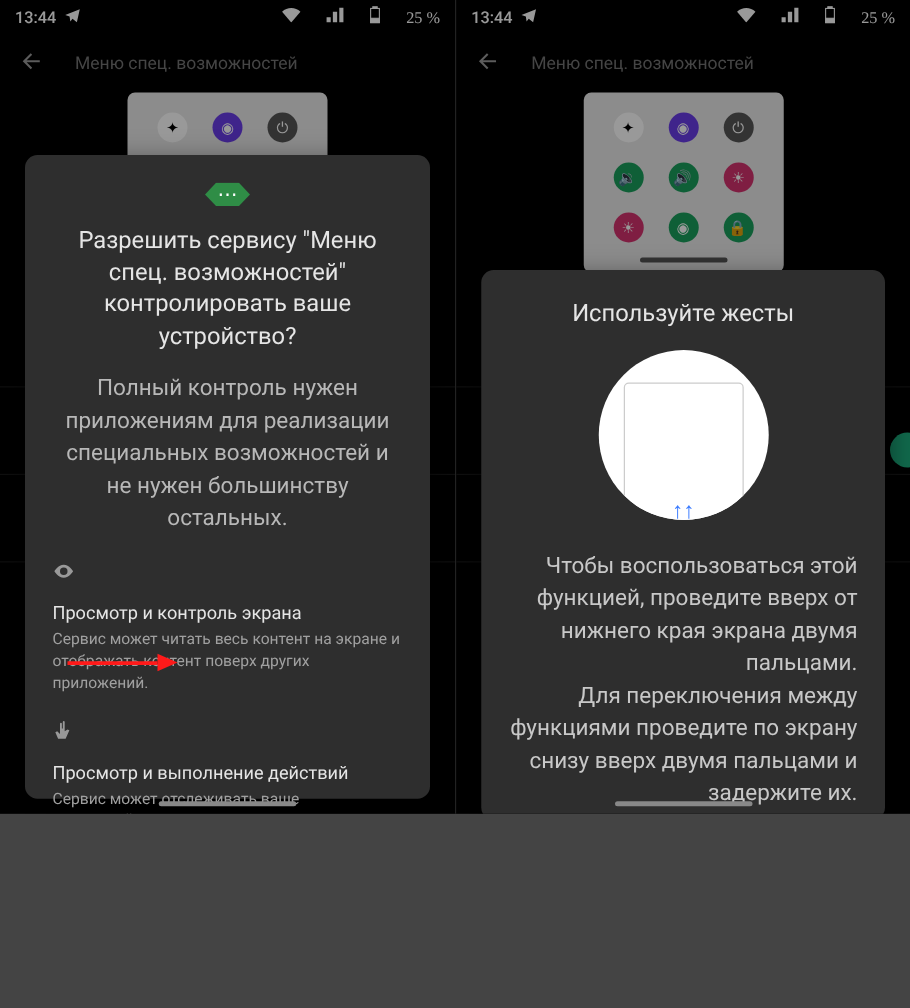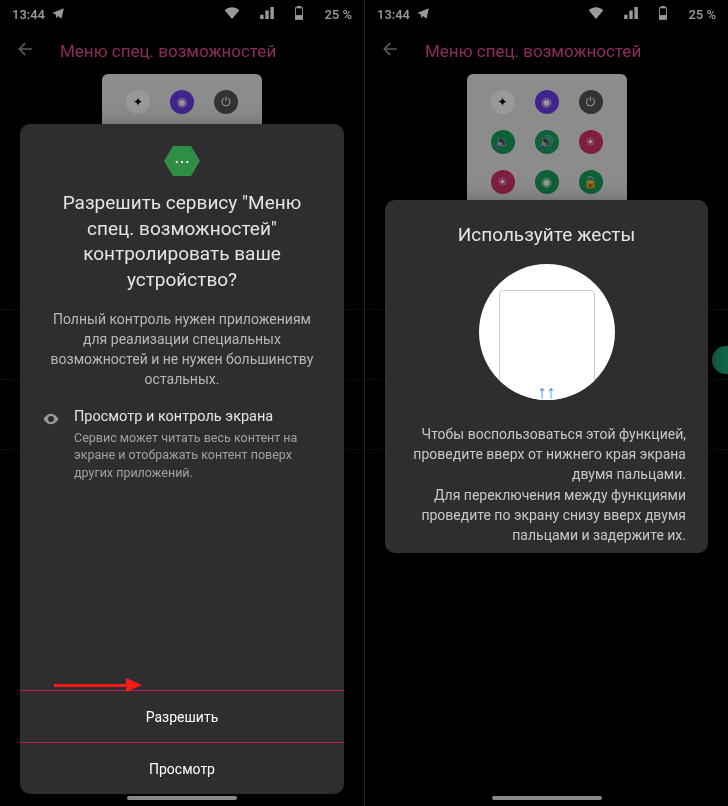--- a/index.html
+++ b/index.html
@@ -3,43 +3,43 @@
 <meta charset="utf-8">
 <style>
 * { box-sizing: border-box; margin: 0; padding: 0; }
 body {
   background: #444;
   font-family: Roboto, Arial, sans-serif;
   width: 728px; height: 806px;
   display: flex;
 }
 .phone {
-  width: 364px; height: 806px;
+  width: 364px; height: 651px;
   background: #000;
   position: relative;
   overflow: hidden;
   flex-shrink: 0;
 }
 .phone + .phone { border-left: 1px solid #222; }
 
 
 .statusbar {
   height: 28px; display: flex; align-items: center;
   justify-content: space-between; padding: 0 12px;
   color: #fff; font-size: 13px; font-weight: 500;
 }
 .statusbar .left, .statusbar .right { display: flex; align-items: center; gap: 6px; }
-.statusbar .right { gap: 20px; }
+.statusbar .right { gap: 20px; font-family: Liberation Serif, serif; }
 
 
 .header {
   height: 46px; display: flex; align-items: center; gap: 24px;
   padding: 0 16px; color: #888;
 }
-.header .title { font-size: 17px; color: #ec4899; }
+.header .title { font-size: 14px; color: #737373; }
 
 
 .preview {
   margin: 0 auto; width: 160px;
   background: #e9e9e9; border-radius: 6px;
   padding: 8px 0; display: flex; flex-direction: column; align-items: center;
 }
 .preview .row { display: flex; gap: 20px; margin: 8px 0; }
 .preview .dot { width: 24px; height: 24px; border-radius: 50%; display: flex; align-items: center; justify-content: center; font-size: 12px;}
 .preview .bar { width: 70px; height: 4px; background: #555; border-radius: 2px; margin-top: 4px; }
@@ -48,30 +48,30 @@
 .overlay { position: absolute; inset: 0; background: rgba(0,0,0,.4); }
 
 
 .dialog {
   position: absolute; left: 20px; right: 20px;
   background: #2e2e2e; border-radius: 10px;
   color: #e5e5e5;
   box-shadow: 0 8px 24px rgba(0,0,0,.6);
 }
 .dialog.big { top: 124px; bottom: 12px; padding: 22px 22px 0; display: flex; flex-direction: column; }
-.dialog.small { top: 200px; padding: 22px 22px 8px; }
+.dialog.small { top: 216px; padding: 22px 22px 8px; }
 .dialog .badge {
   width: 36px; height: 30px; background: #2f8d46; margin: 0 auto 14px;
   clip-path: polygon(25% 0, 75% 0, 100% 50%, 75% 100%, 25% 100%, 0 50%);
   display: flex; align-items: center; justify-content: center;
   color: #fff;
 }
 .dialog h2 { font-size: 19px; font-weight: 400; text-align: center; margin-bottom: 16px; line-height: 1.35; }
-.dialog p { font-size: 14px; color: #b8b8b8; text-align: center; line-height: 1.45; }
-.perm { display: flex; gap: 12px; margin-top: 18px; text-align: left; }
+.dialog p { font-size: 18px; color: #b8b8b8; text-align: center; line-height: 1.45; }
+.perm { display: flex; gap: 12px; margin-top: 18px; text-align: left; flex-direction: column; }
 .perm .ico { color: #999; font-size: 16px; width: 20px; flex-shrink: 0; margin-top: 2px;}
 .perm .ttl { font-size: 14.5px; color: #e5e5e5; margin-bottom: 4px;}
 .perm .desc { font-size: 12.5px; color: #a0a0a0; line-height: 1.4;}
 .dialog .btns { margin-top: auto; }
 .dialog .btn {
   border-top: 1px solid #be185d; height: 52px;
   display: flex; align-items: center; justify-content: center;
   font-size: 14px; color: #ffffff; cursor: pointer;
   margin: 0 -22px;
 }
@@ -173,20 +173,31 @@
       <div class="ico">
         <svg width="18" height="18" viewBox="0 0 24 24" fill="#999">
             <path d="M12 5C6 5 2 12 2 12s4 7 10 7 10-7 10-7-4-7-10-7zm0 11a4 4 0 110-8 4 4 0 010 8z"></path>
           </svg>
       </div>
       <div>
         <div class="ttl">Просмотр и контроль экрана</div>
         <div class="desc">Сервис может читать весь контент на экране и отображать контент поверх других приложений.</div>
       </div>
     </div>
+    <div class="perm">
+      <div class="ico">
+        <svg width="18" height="18" viewBox="0 0 24 24" fill="#999">
+            <path d="M13 2v10l3-2 2 1-4 9H6l-3-7 2-1 3 3V4a1 1 0 012 0v5h1V2a1 1 0 012 0z"></path>
+          </svg>
+      </div>
+      <div>
+        <div class="ttl">Просмотр и выполнение действий</div>
+        <div class="desc">Сервис может отслеживать ваше взаимодействие с приложением или датчиками устройства и давать приложениям команды от вашего имени.</div>
+      </div>
+    </div>
     <div class="btns">
       <div class="btn">Разрешить</div>
       <div class="btn">Просмотр</div>
     </div>
     <div class="arrow">
       <div class="shaft"></div>
         <div class="head"></div>
     </div>
   </div>
 

